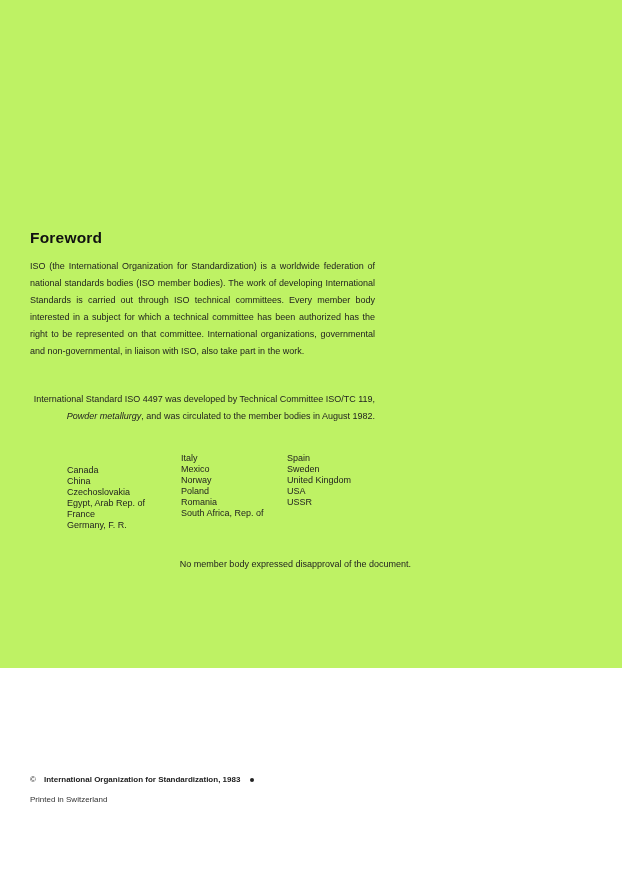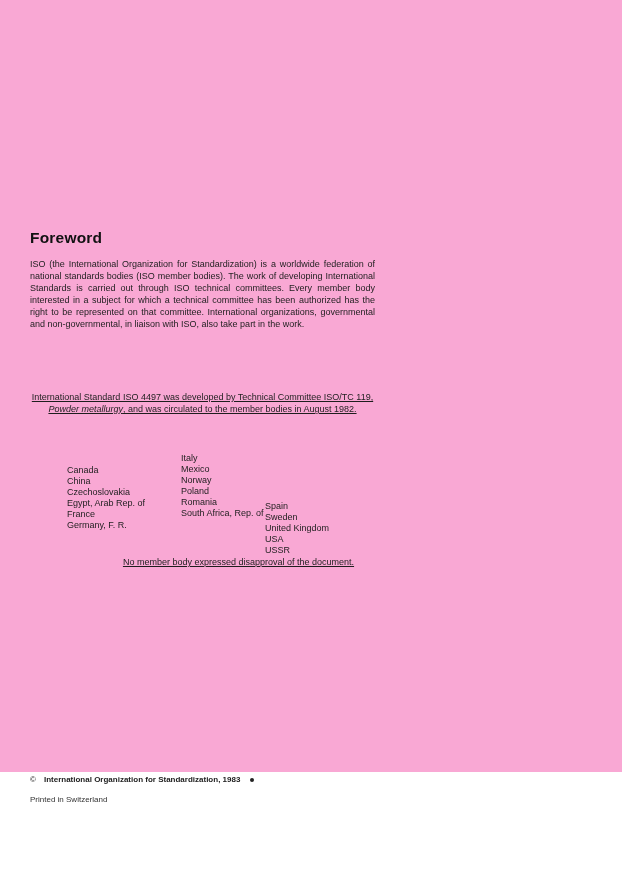--- a/index.html
+++ b/index.html
@@ -11,42 +11,42 @@
       width: 622px;
       height: 878px;
       position: relative;
       overflow: hidden;
       font-family: "Liberation Sans", "DejaVu Sans", sans-serif;
       color: #1a1a1a;
     }
     .page {
       position: absolute;
       left: 0; top: 0;
-      width: 622px; height: 772px;
-      background: #f9a8d4;
+      width: 622px; height: 668px;
+      background: #bef264;
     }
     .title {
       position: absolute;
       left: 30px;
       top: 229px;
       font-size: 15.5px;
       font-weight: bold;
       color: #111;
       letter-spacing: 0.2px;
     }
     .para {
       position: absolute;
       left: 30px;
       width: 345px;
       font-size: 9px;
-      line-height: 12px;
+      line-height: 17px;
       text-align: justify;
       color: #1e1e1e;
     }
-    .para.last-left { text-align: center; text-decoration: underline; }
+    .para.last-left { text-align: right; }
     #p1 { top: 258px; }
     #p2 { top: 340px; }
     #p3 { top: 391px; }
     #p4 { top: 428px; }
     #p5 { top: 556px; padding-left: 36px; }
     .italic { font-style: italic; }
 
     .countries {
       position: absolute;
       top: 453px;
@@ -56,21 +56,21 @@
       color: #1e1e1e;
     }
     .col {
       position: absolute;
       top: 0;
       white-space: nowrap;
     }
     .col div { height: 11px; }
     #col0 { left: 12px; margin-top: 12px; }
     #col1 { left: 126px; }
-    #col2 { left: 210px; margin-top: 48px; }
+    #col2 { left: 232px; }
 
     .footer-copy {
       position: absolute;
       left: 30px;
       top: 775px;
       font-size: 8px;
       font-weight: bold;
       color: #222;
       white-space: nowrap;
     }

